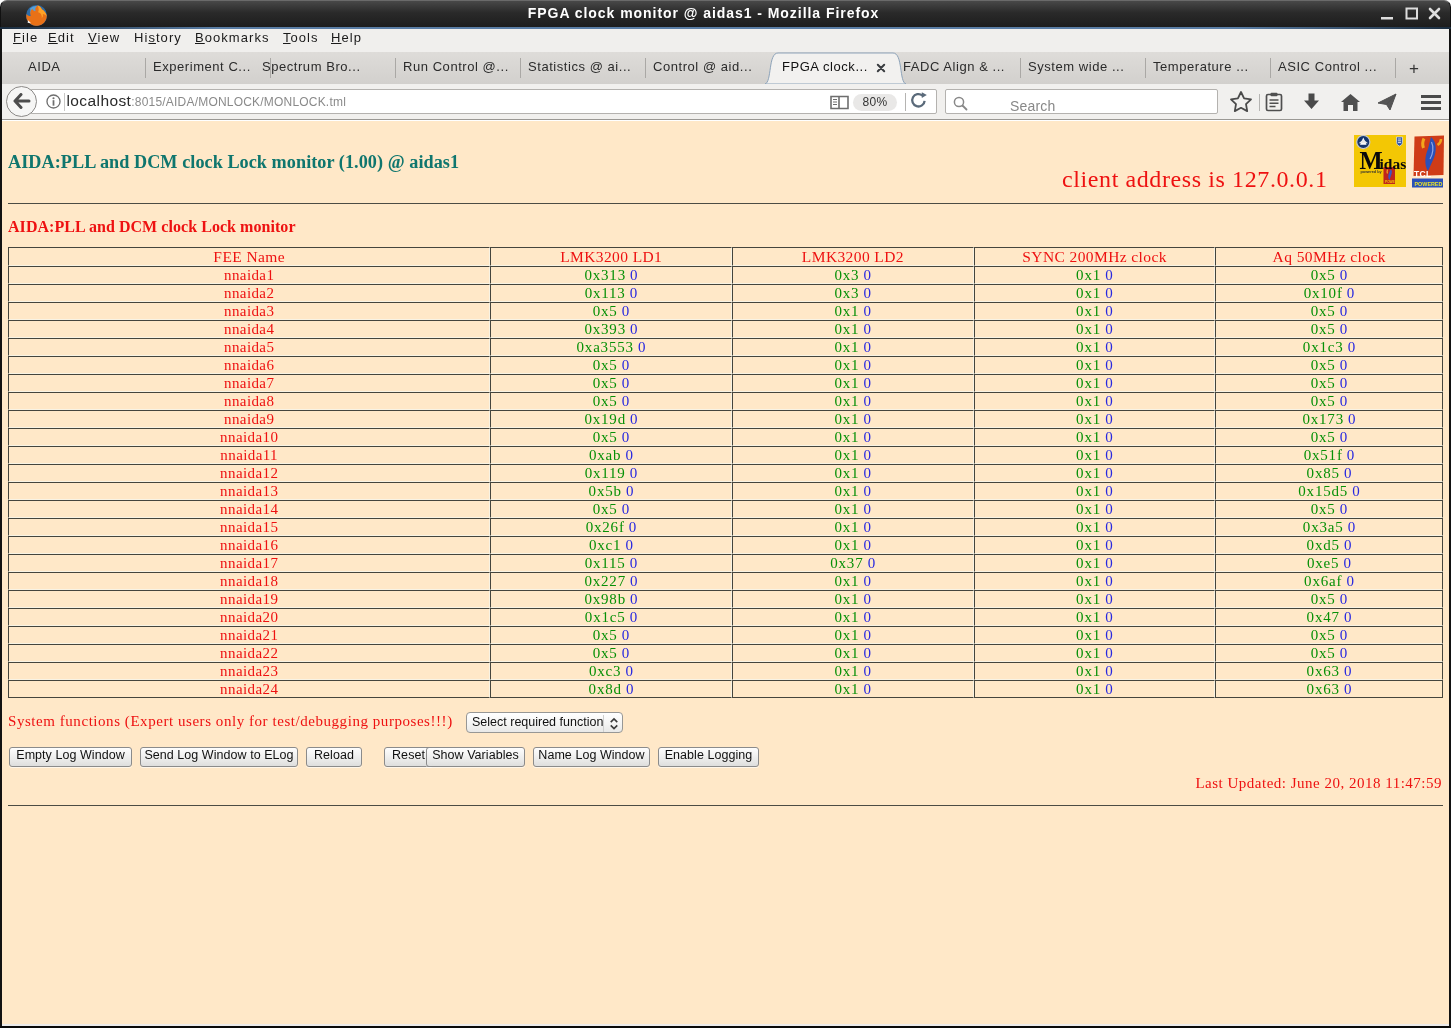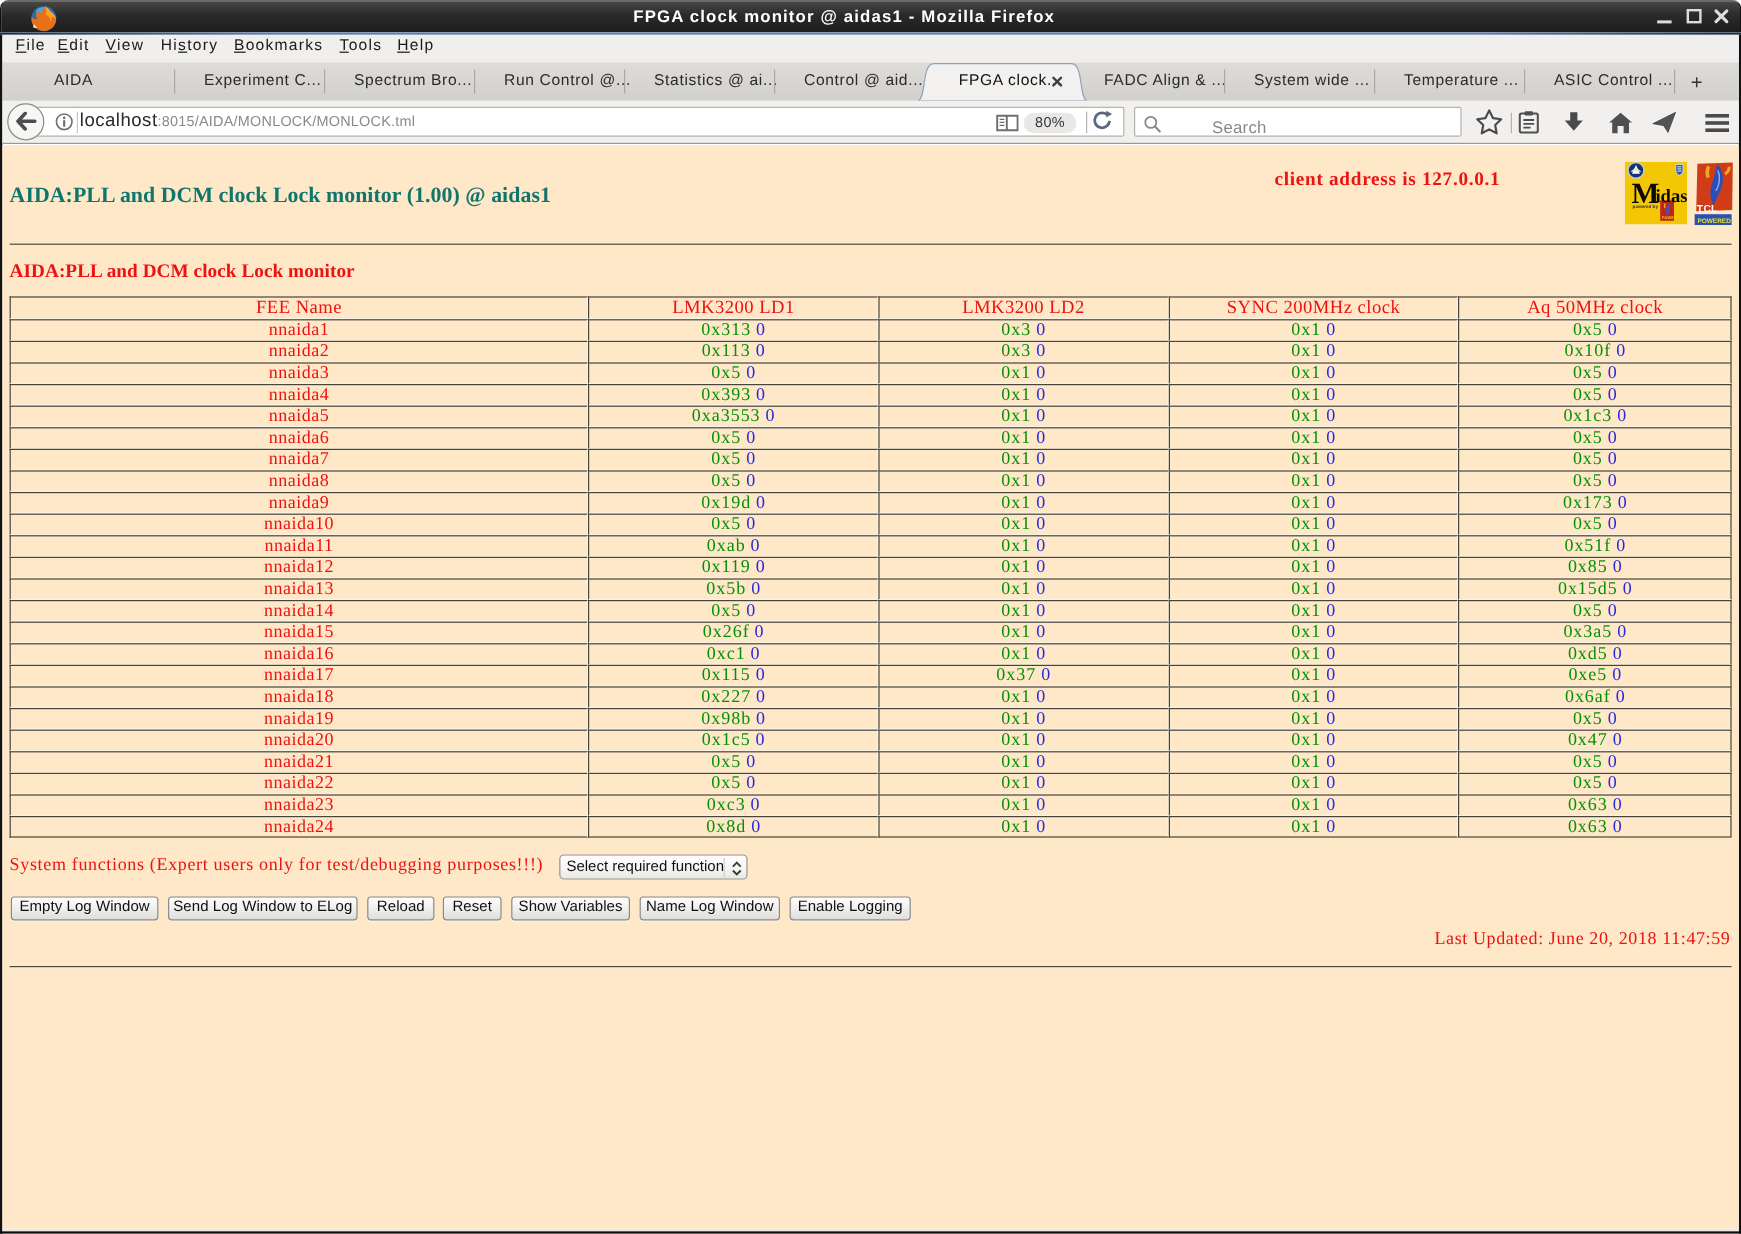--- a/index.html
+++ b/index.html
@@ -16,21 +16,21 @@
 
 #menubar { position:absolute; left:2px; top:29px; width:1447px; height:23px;
   background:#f0efed; color:#1a1a1a; font-size:13px; letter-spacing:1.05px;}
 #menubar span.mi { position:absolute; top:1px; }
 #menubar u { text-decoration:underline; }
 
 #tabbar { position:absolute; left:2px; top:52px; width:1447px; height:32px;
   background:linear-gradient(#dedcd9,#d2d0cd); font-size:13px; color:#2b2b2b;
   letter-spacing:0.55px;}
 .tabsep { position:absolute; top:6px; width:1px; height:20px; background:#aaa8a5; }
-.tablabel { position:absolute; top:7px; white-space:nowrap; overflow:hidden;margin-left:17px; }
+.tablabel { position:absolute; top:7px; white-space:nowrap; overflow:hidden; }
 #activetab { position:absolute; top:0; }
 #plustab { position:absolute; top:7px; font-size:17px; color:#333; }
 
 #navbar { position:absolute; left:2px; top:84px; width:1447px; height:36px;
   background:#f1f0ee; border-bottom:1px solid #9a9894; }
 .field { position:absolute; top:5px; height:25px; background:#fff;
   border:1px solid #b4b2af; border-radius:2px; }
 #backbtn { position:absolute; left:4px; top:2px; width:31px; height:31px;
   border-radius:50%; background:#f6f6f5; border:1px solid #8c8a88; }
 #urltext { position:absolute; left:64.5px; top:8px; font-size:15.5px; color:#2a2a2a; letter-spacing:0.4px;}
@@ -90,21 +90,21 @@
     <span class="mi" style="left:46px"><u>E</u>dit</span>
     <span class="mi" style="left:86px"><u>V</u>iew</span>
     <span class="mi" style="left:132px">Hi<u>s</u>tory</span>
     <span class="mi" style="left:193px"><u>B</u>ookmarks</span>
     <span class="mi" style="left:281px"><u>T</u>ools</span>
     <span class="mi" style="left:329px"><u>H</u>elp</span>
   </div>
 <div id="tabbar">
 <div class="tablabel" style="left:26px;width:114px">AIDA</div>
     <div class="tablabel" style="left:151px;width:114px">Experiment C...</div>
-    <div class="tablabel" style="left:276px;width:114px">Spectrum Bro...</div>
+    <div class="tablabel" style="left:260px;width:114px">Spectrum Bro...</div>
     <div class="tablabel" style="left:401px;width:114px">Run Control @...</div>
     <div class="tablabel" style="left:526px;width:114px">Statistics @ ai...</div>
     <div class="tablabel" style="left:651px;width:114px">Control @ aid...</div>
     <div class="tablabel" style="left:901px;width:114px">FADC Align &amp; ...</div>
     <div class="tablabel" style="left:1026px;width:114px">System wide ...</div>
     <div class="tablabel" style="left:1151px;width:114px">Temperature ...</div>
     <div class="tablabel" style="left:1276px;width:114px">ASIC Control ...</div>
     <div class="tabsep" style="left:143px"></div>
     <div class="tabsep" style="left:268px"></div>
     <div class="tabsep" style="left:393px"></div>
@@ -171,21 +171,21 @@
 <path d="M1,10 L19,1 L13,17 L9.5,11.5 Z M19,1 L9.5,11.5" fill="#555" stroke="#4f4f4f" stroke-width="1"></path>
 </svg>
 <svg class="abs" style="left:1419px;top:10px" width="20" height="17" viewBox="0 0 20 17">
 <rect x="0" y="1" width="20" height="3" fill="#4a4a4a"></rect>
 <rect x="0" y="7" width="20" height="3" fill="#4a4a4a"></rect>
 <rect x="0" y="13" width="20" height="3" fill="#4a4a4a"></rect>
 </svg>
 </div>
 <div id="content">
 <div class="abs" style="left:6px;top:31px;font-size:18.2px;font-weight:bold;color:#0f766e;letter-spacing:0.05px">AIDA:PLL and DCM clock Lock monitor (1.00) @ aidas1</div>
-<div class="abs" style="left:1060px;top:20px;font-size:16px;font-weight:bold;color:#ee1111;letter-spacing:0.6px">client address is 127.0.0.1</div>
+<div class="abs" style="left:1060px;top:45px;font-size:24px;font-weight:normal;color:#ee1111;letter-spacing:0.6px">client address is 127.0.0.1</div>
 <svg class="abs" style="left:1352px;top:13.5px" width="52" height="52" viewBox="0 0 52 52">
 <rect width="52" height="52" fill="#f3c704"></rect>
 <circle cx="9.3" cy="7" r="6.6" fill="#14356e" stroke="#c9c9c9" stroke-width="1.2"></circle>
 <path d="M9.3,2.5 L12.6,9.8 L6,9.8 Z" fill="#fff"></path>
       <path d="M4.6,8.2 L14,8.2 L9.3,4.6 Z" fill="#e8e8e8"></path>
 <path d="M42.5,2 h6 v5.5 c0,2.5 -3,3.5 -3,3.5 s-3,-1 -3,-3.5 Z" fill="#2a52a0" stroke="#e8e8e8" stroke-width="0.7"></path>
 <path d="M43.8,4 h3.4 M43.8,5.8 h3.4 M43.8,7.6 h3.4" stroke="#fff" stroke-width="0.8"></path>
 <rect x="29.5" y="32" width="11.5" height="17" fill="#c0251c"></rect>
 <path d="M36.5,34.5 c2,0.5 1.5,4 0.5,6 l-1.5,4.5 c-1.5,-1.5 -1.5,-4.5 -0.5,-7 Z" fill="#3a57c0"></path>
 <path d="M33.5,34.5 c-0.5,1.5 -0.5,3 0,4" stroke="#f2a61c" stroke-width="1.2" fill="none"></path>
@@ -389,19 +389,19 @@
 <div id="selbox" class="abs" style="left:464px;top:591px">
 <span class="abs" style="left:5px;top:2px">Select required function</span>
 <div class="abs" style="left:136px;top:2px;width:1px;height:17px;background:#cfcfce"></div>
 <svg class="abs" style="left:140px;top:4px" width="14" height="14" viewBox="0 0 14 15">
 <path d="M3.5,5.5 L7,2 L10.5,5.5 M3.5,9 L7,12.5 L10.5,9" fill="none" stroke="#3a3a3a" stroke-width="1.7"></path>
 </svg>
 </div>
 <div class="btn" style="left:7px;top:626px;width:123px;line-height:15px">Empty Log Window</div>
 <div class="btn" style="left:138px;top:626px;width:158px;line-height:15px">Send Log Window to ELog</div>
 <div class="btn" style="left:304px;top:626px;width:56px;line-height:15px">Reload</div>
-<div class="btn" style="left:367px;top:626px;width:49px;line-height:15px">Reset</div>
+<div class="btn" style="left:382px;top:626px;width:49px;line-height:15px">Reset</div>
 <div class="btn" style="left:424px;top:626px;width:99px;line-height:15px">Show Variables</div>
 <div class="btn" style="left:531px;top:626px;width:117px;line-height:15px">Name Log Window</div>
 <div class="btn" style="left:656px;top:626px;width:101px;line-height:15px">Enable Logging</div>
 <div class="abs" style="right:7px;top:654px;font-size:15px;letter-spacing:0.5px;color:#ee1111">Last Updated: June 20, 2018 11:47:59</div>
 <div class="hr1" style="top:684px"></div>
 </div>
 <div id="bottomstrip"></div>
 </body></html>

